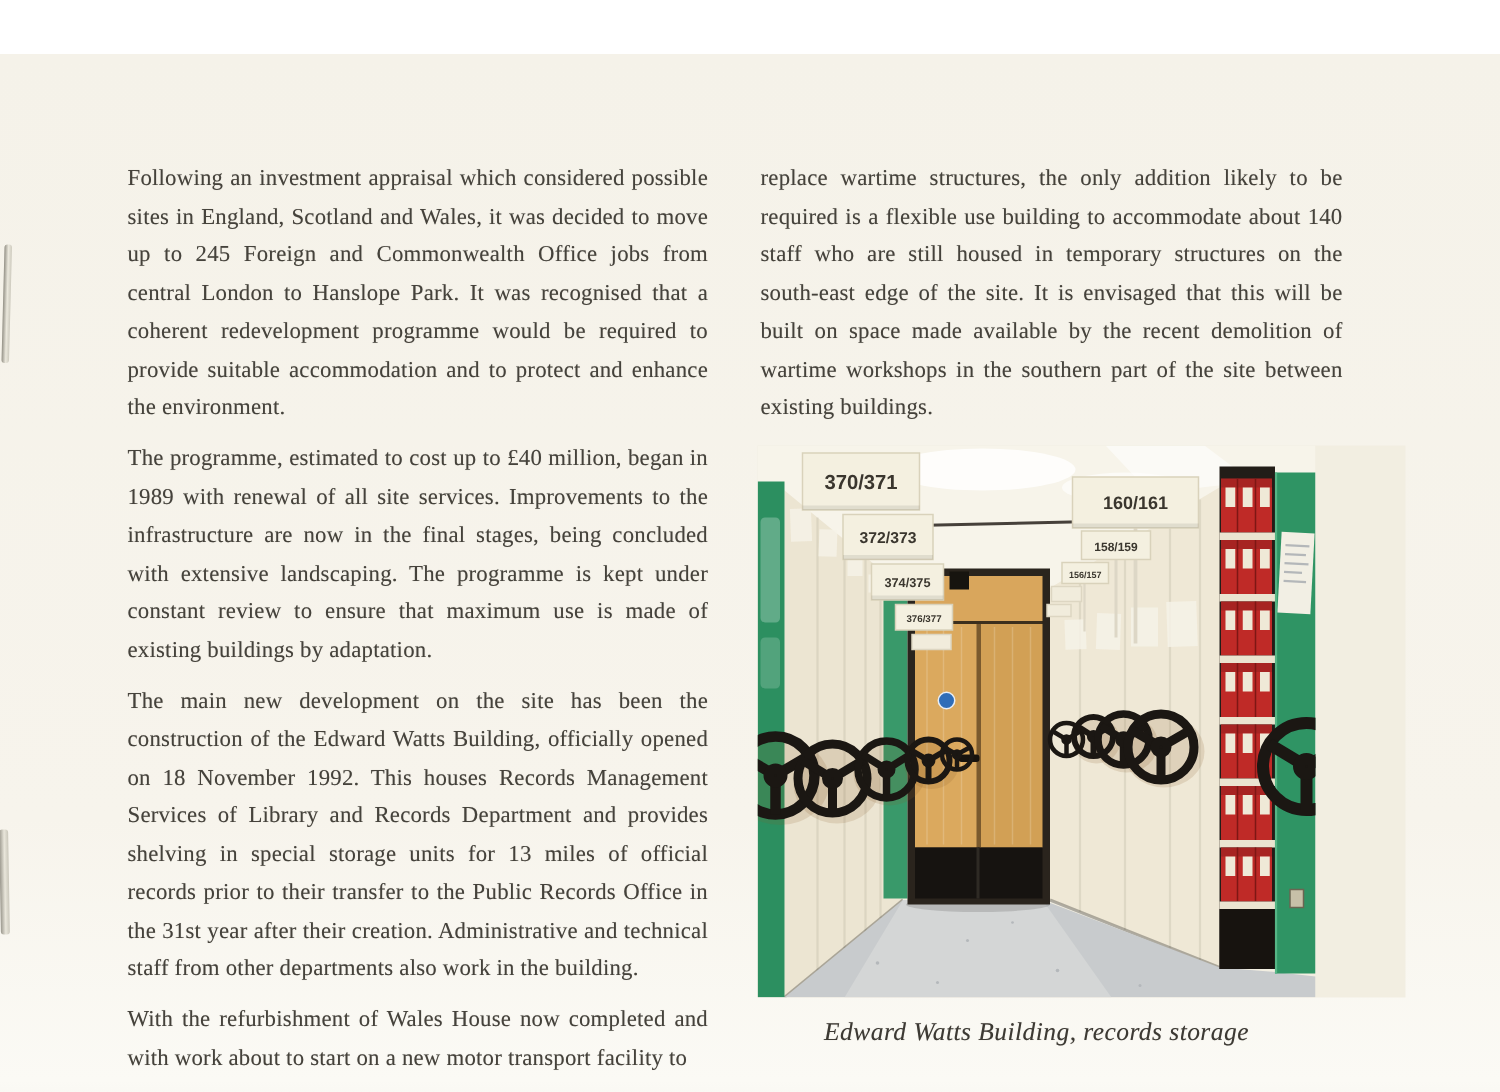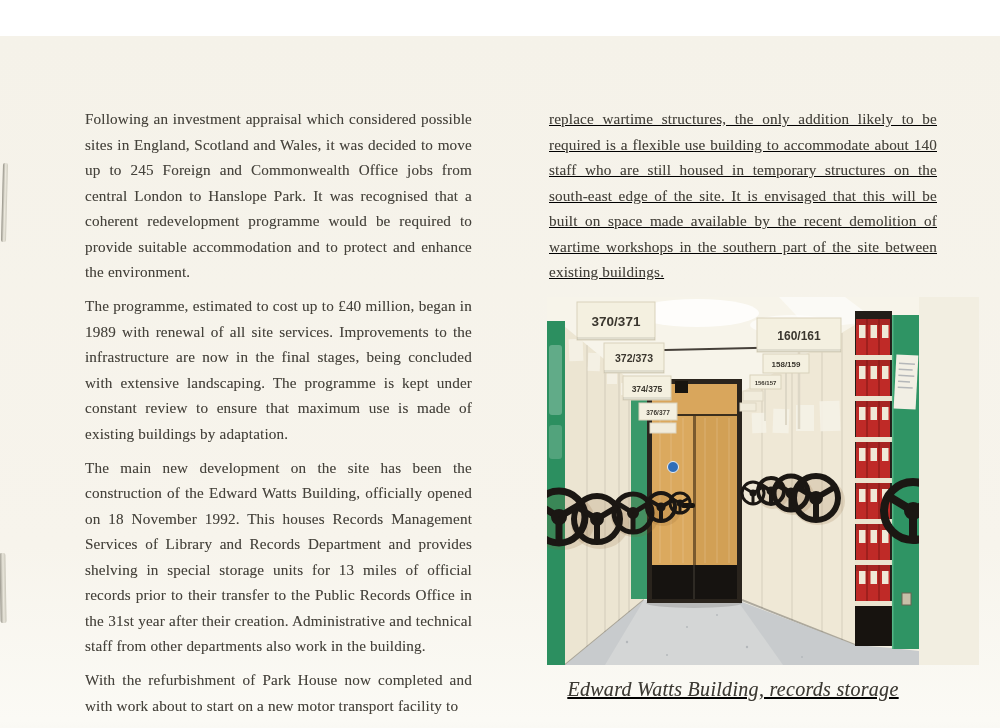--- a/index.html
+++ b/index.html
@@ -8,36 +8,36 @@
     font-family:"Liberation Serif", serif;
     overflow:hidden;
   }
   .page{
     position:relative;width:1000px;height:728px;
     background:linear-gradient(180deg,#f5f2e9 0%,#f7f4ec 70%,#fbfaf5 94%,#f3f2ed 100%);
     margin-top:36px;
   }
   .col{position:absolute;top:70px;width:387px;}
   .col-left{left:85px;}
-  .col-right{left:549px;width:388px;text-decoration:underline;}
+  .col-right{left:507px;width:388px;}
   p.body-text{
     margin:0 0 8.5px 0;
     font-size:15.2px;line-height:25.5px;
     text-align:justify;color:#45423b;
     letter-spacing:0.15px;
     text-shadow:0 0 0.5px rgba(69,66,59,0.35);
   }
   figure.photo-figure{margin:12px 0 0 -2px;padding:0;width:372px;}
   .photo-frame{
     width:432px;height:368px;position:relative;overflow:hidden;
     background:#f2eee1;
   }
   figcaption.photo-caption{
     text-align:center;font-style:italic;
-    font-size:20px;color:#3c3933;margin-top:13px;
+    font-size:17px;color:#3c3933;margin-top:13px;
     letter-spacing:0.3px;
     text-shadow:0 0 0.5px rgba(60,57,51,0.35);
   }
   .staple{position:absolute;border-radius:2px;opacity:0.85;}
   .staple-top{
     left:2px;top:127px;width:5px;height:79px;
     background:linear-gradient(90deg,#827f74 0%,#e9e6da 55%,#c6c3b6 100%);
     transform:rotate(1.5deg);
   }
   .staple-bottom{
@@ -55,21 +55,21 @@
 
 <div class="page">
 
   <div class="staple staple-top"></div>
   <div class="staple staple-bottom"></div>
 
   <div class="col col-left">
     <p class="body-text">Following an investment appraisal which considered possible sites in England, Scotland and Wales, it was decided to move up to 245 Foreign and Commonwealth Office jobs from central London to Hanslope Park. It was recognised that a coherent redevelopment programme would be required to provide suitable accommodation and to protect and enhance the environment.</p>
     <p class="body-text">The programme, estimated to cost up to £40 million, began in 1989 with renewal of all site services. Improvements to the infrastructure are now in the final stages, being concluded with extensive landscaping. The programme is kept under constant review to ensure that maximum use is made of existing buildings by adaptation.</p>
     <p class="body-text">The main new development on the site has been the construction of the Edward Watts Building, officially opened on 18 November 1992. This houses Records Management Services of Library and Records Department and provides shelving in special storage units for 13 miles of official records prior to their transfer to the Public Records Office in the 31st year after their creation. Administrative and technical staff from other departments also work in the building.</p>
-    <p class="body-text">With the refurbishment of Park House now completed and with work about to start on a new motor transport facility to</p>
+    <p class="body-text">With the refurbishment of Wales House now completed and with work about to start on a new motor transport facility to</p>
   </div>
 
   <div class="col col-right">
     <p class="body-text">replace wartime structures, the only addition likely to be required is a flexible use building to accommodate about 140 staff who are still housed in temporary structures on the south-east edge of the site. It is envisaged that this will be built on space made available by the recent demolition of wartime workshops in the southern part of the site between existing buildings.</p>
 
     <figure class="photo-figure">
       <div class="photo-frame">
         <svg width="372" height="368" viewBox="0 0 372 368" xmlns="http://www.w3.org/2000/svg">
 
           <g>

